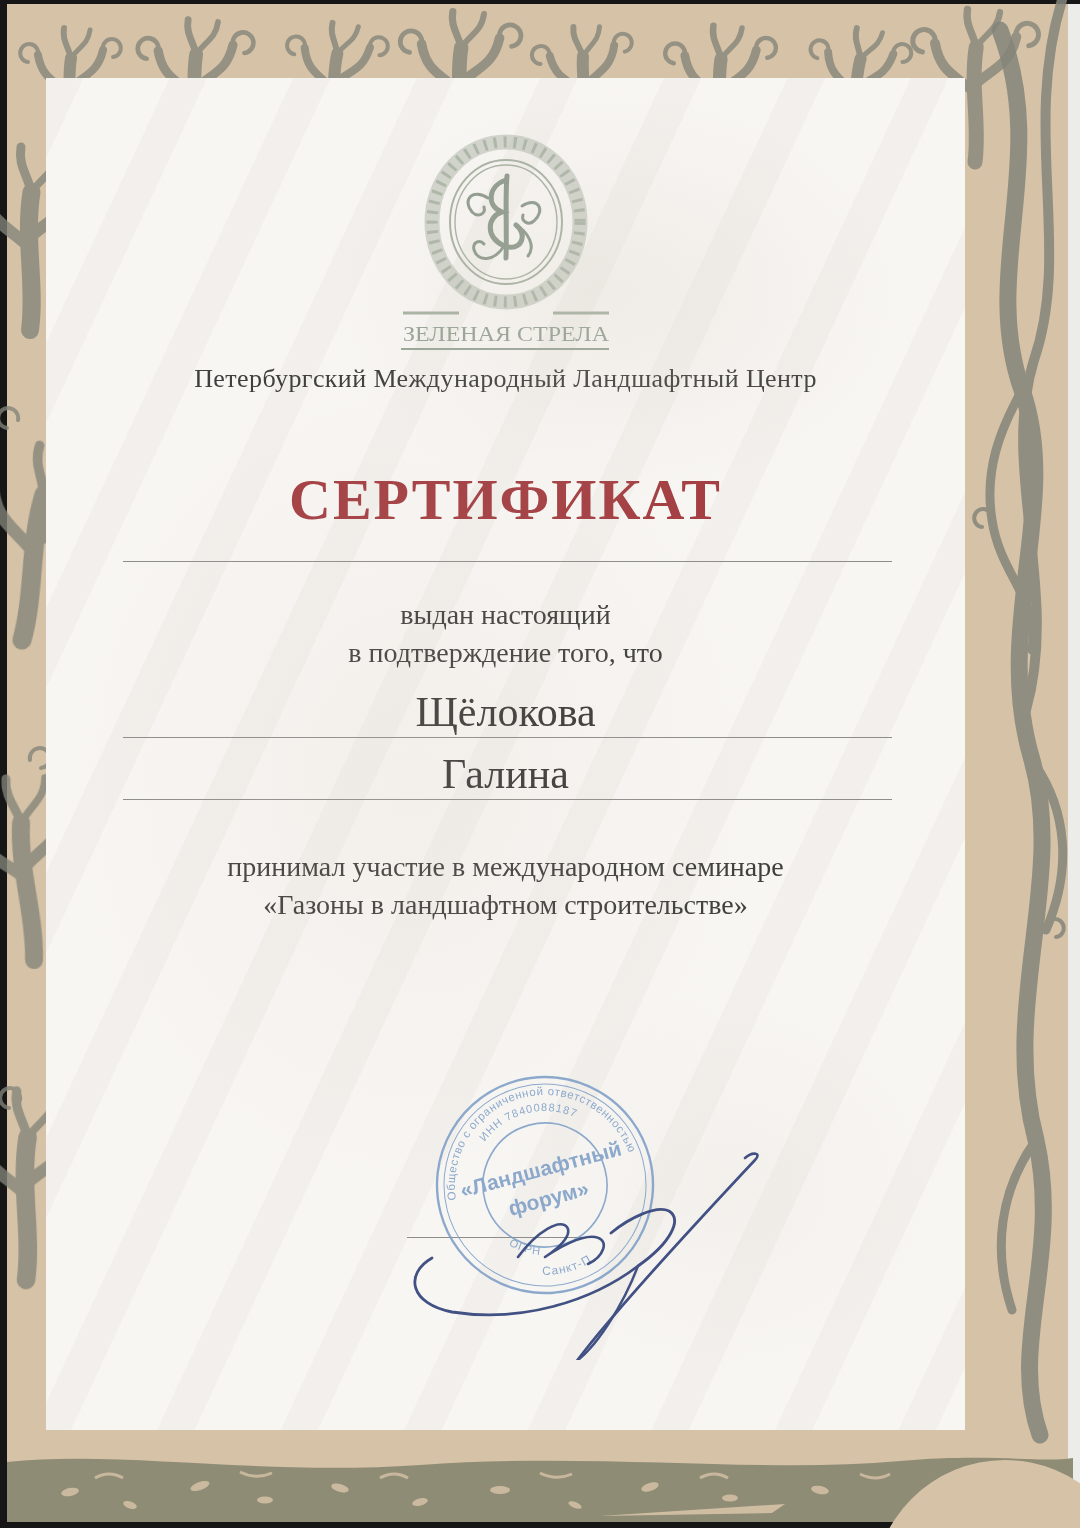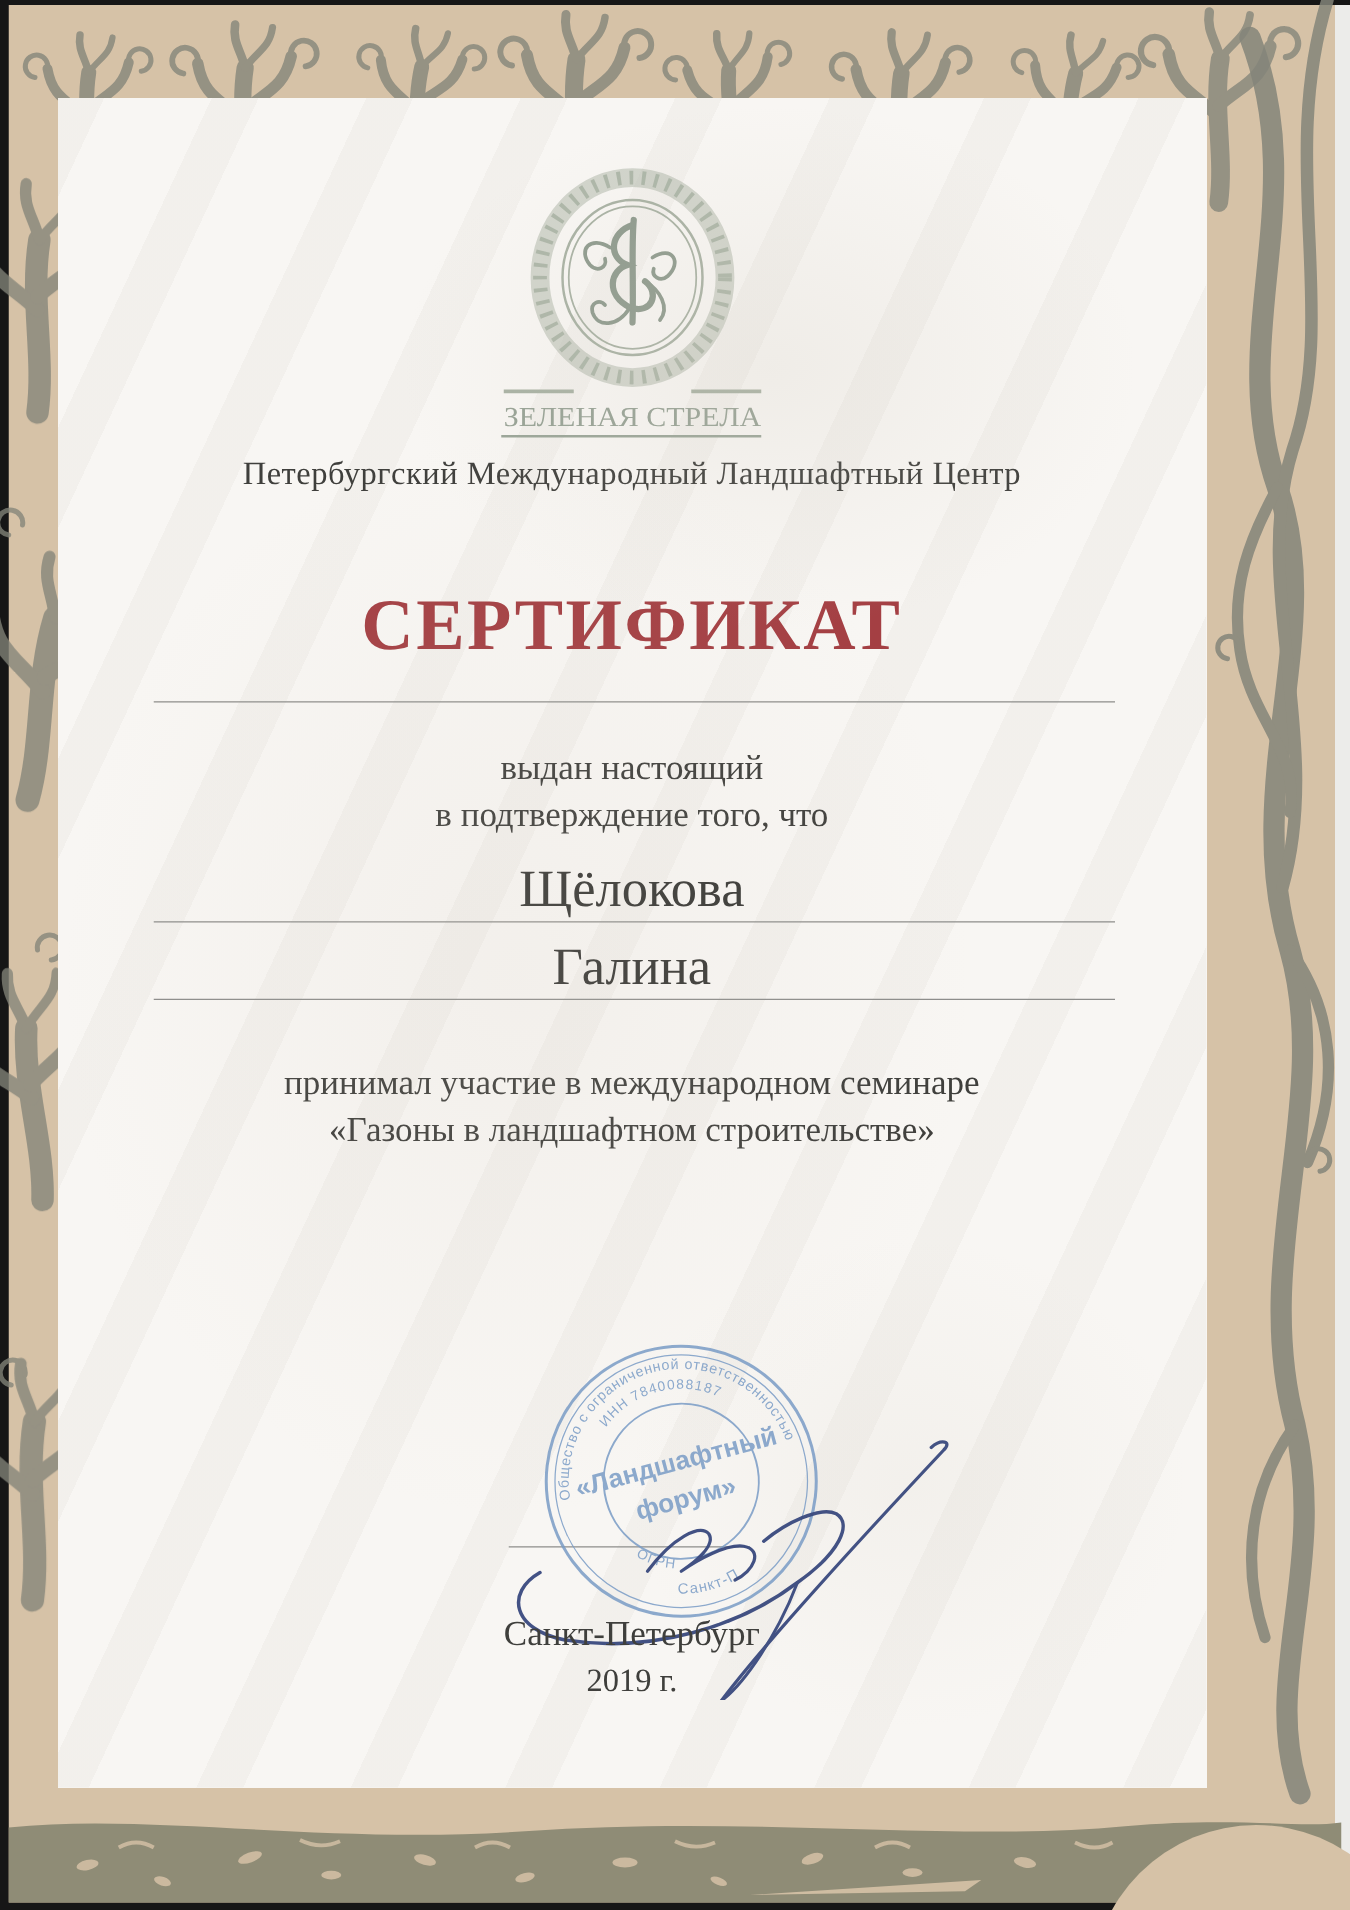--- a/index.html
+++ b/index.html
@@ -208,17 +208,15 @@
         <text class="stamp-text" x="165" y="146" font-size="21" text-anchor="middle" font-weight="bold">форум»</text>
       </g>
       <g class="ink" opacity="0.95">
         <path d="M52,198 C24,214 30,244 72,252 C142,263 212,241 258,206 C292,182 302,159 289,151 C276,145 249,158 231,173" stroke-width="2.8"></path>
         <path d="M138,197 C158,170 180,159 187,167 C193,176 176,190 165,197 C178,188 201,175 215,177 C231,180 223,197 208,204" stroke-width="2.6"></path>
         <path d="M196,302 C226,262 300,180 375,100 C382,93 373,91 365,98" stroke-width="2.6"></path>
         <path d="M258,206 C242,248 216,286 198,300" stroke-width="2.4"></path>
       </g>
     </svg>
 
-    <div class="abs city-line">Санкт-Петербург</div>
-    <div class="abs year-line">2019 г.</div>
 
   </div>
 </div>
 
 </body></html>

